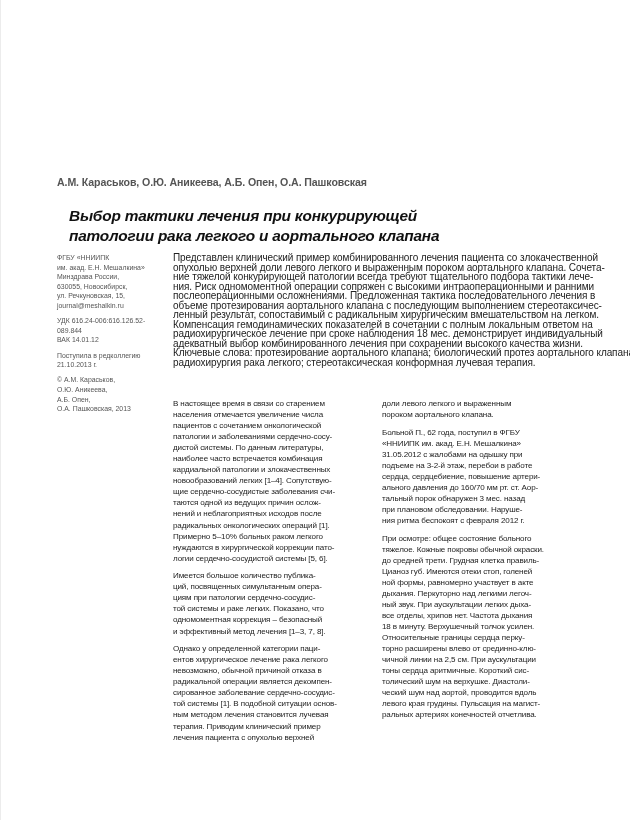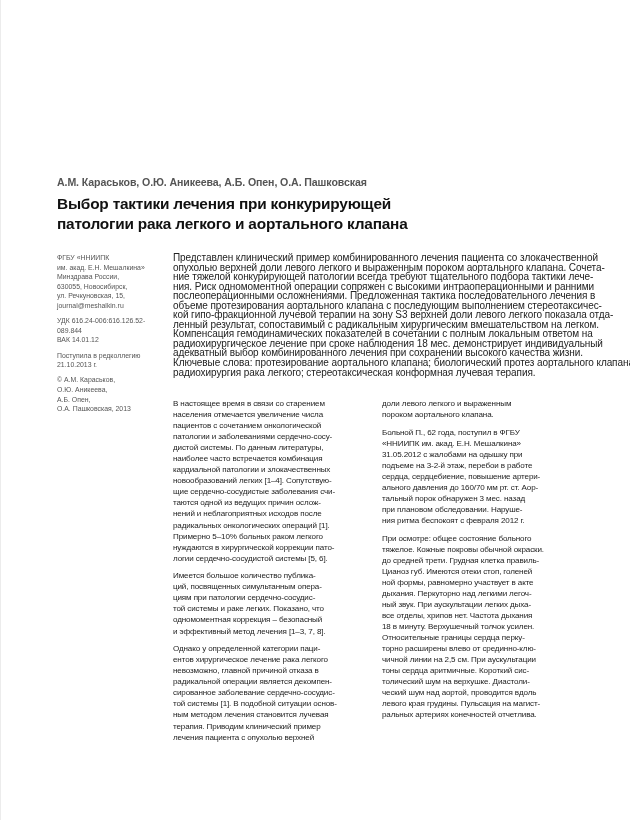--- a/index.html
+++ b/index.html
@@ -30,21 +30,21 @@
   .col .ln { display: block; white-space: nowrap; letter-spacing: -0.12px; }
 </style>
 </head>
 <body>
 
 <div class="page">
   <div class="left-edge"></div>
 
   <div class="authors">А.М. Караськов, О.Ю. Аникеева, А.Б. Опен, О.А. Пашковская</div>
 
-  <h1 class="title" style="margin:0;">
+  <h1 class="title" style="margin:12px;font-style:italic;">
     <span>Выбор тактики лечения при конкурирующей</span>
     <span>патологии рака легкого и аортального клапана</span>
   </h1>
 
   <aside class="sidebar">
     <div class="blk">
       <span class="ln">ФГБУ «ННИИПК</span>
       <span class="ln">им. акад. Е.Н. Мешалкина»</span>
       <span class="ln">Минздрава России,</span>
       <span class="ln">630055, Новосибирск,</span>
@@ -68,21 +68,20 @@
     </div>
   </aside>
 
   <section class="abstract">
     <span class="ln">Представлен клинический пример комбинированного лечения пациента со злокачественной</span>
     <span class="ln">опухолью верхней доли левого легкого и выраженным пороком аортального клапана. Сочета-</span>
     <span class="ln">ние тяжелой конкурирующей патологии всегда требуют тщательного подбора тактики лече-</span>
     <span class="ln">ния. Риск одномоментной операции сопряжен с высокими интраоперационными и ранними</span>
     <span class="ln">послеоперационными осложнениями. Предложенная тактика последовательного лечения в</span>
     <span class="ln">объеме протезирования аортального клапана с последующим выполнением стереотаксичес-</span>
-    <span class="ln">кой гипо-фракционной лучевой терапии на зону S3 верхней доли левого легкого показала отда-</span>
     <span class="ln">ленный результат, сопоставимый с радикальным хирургическим вмешательством на легком.</span>
     <span class="ln">Компенсация гемодинамических показателей в сочетании с полным локальным ответом на</span>
     <span class="ln">радиохирургическое лечение  при сроке наблюдения 18 мес. демонстрирует индивидуальный</span>
     <span class="ln">адекватный выбор комбинированного лечения при сохранении высокого качества жизни.</span>
     <span class="ln">Ключевые слова: протезирование аортального клапана; биологический протез аортального клапана;</span>
     <span class="ln">радиохирургия рака легкого; стереотаксическая конформная лучевая терапия.</span>
   </section>
 
   <section class="col col-1">
     <div class="para">
@@ -106,21 +105,21 @@
       <span class="ln">Имеется большое количество публика-</span>
       <span class="ln">ций, посвященных симультанным опера-</span>
       <span class="ln">циям при патологии сердечно-сосудис-</span>
       <span class="ln">той системы и раке легких. Показано, что</span>
       <span class="ln">одномоментная коррекция – безопасный</span>
       <span class="ln">и эффективный метод лечения [1–3, 7, 8].</span>
     </div>
     <div class="para">
       <span class="ln">Однако у определенной категории паци-</span>
       <span class="ln">ентов хирургическое лечение рака легкого</span>
-      <span class="ln">невозможно, главной причиной отказа в</span>
+      <span class="ln">невозможно, обычной причиной отказа в</span>
       <span class="ln">радикальной операции является декомпен-</span>
       <span class="ln">сированное заболевание сердечно-сосудис-</span>
       <span class="ln">той системы [1]. В подобной ситуации основ-</span>
       <span class="ln">ным методом лечения становится лучевая</span>
       <span class="ln">терапия. Приводим клинический пример</span>
       <span class="ln">лечения пациента с опухолью верхней</span>
     </div>
   </section>
 
   <section class="col col-2">

